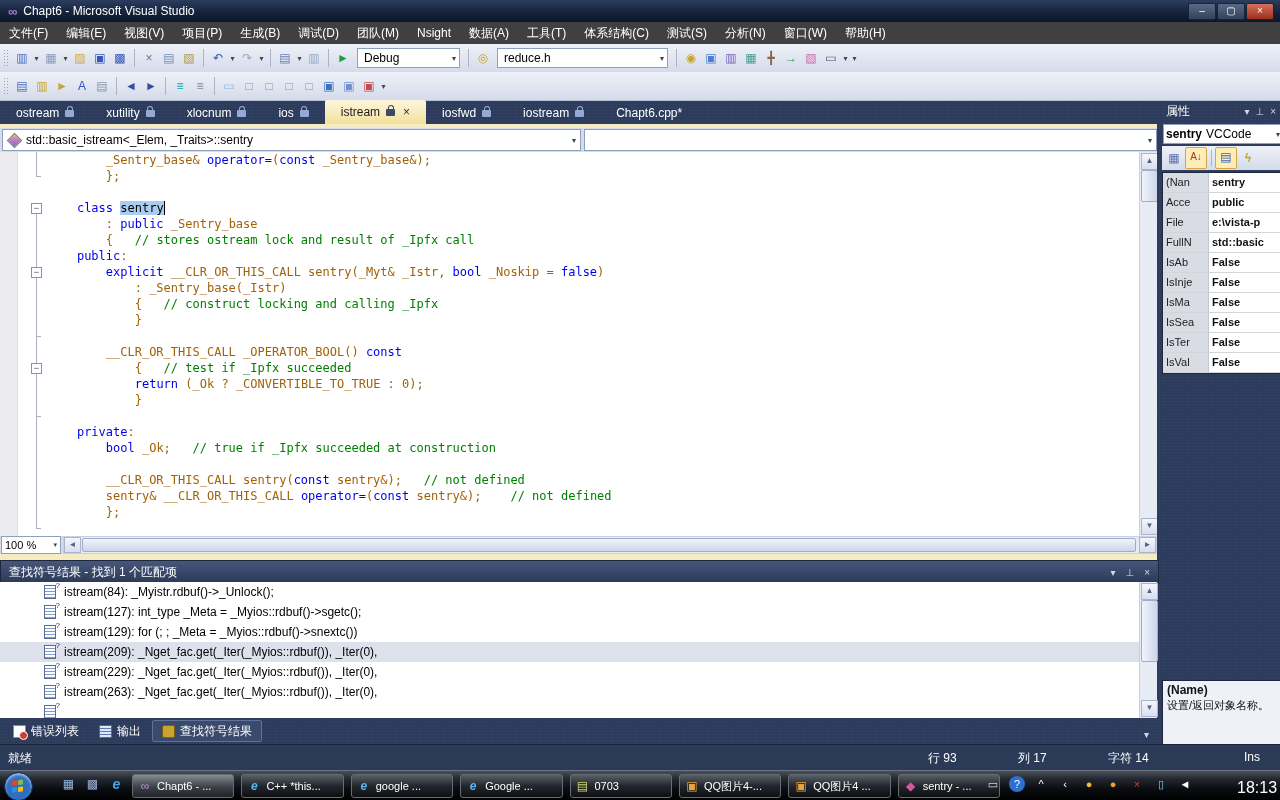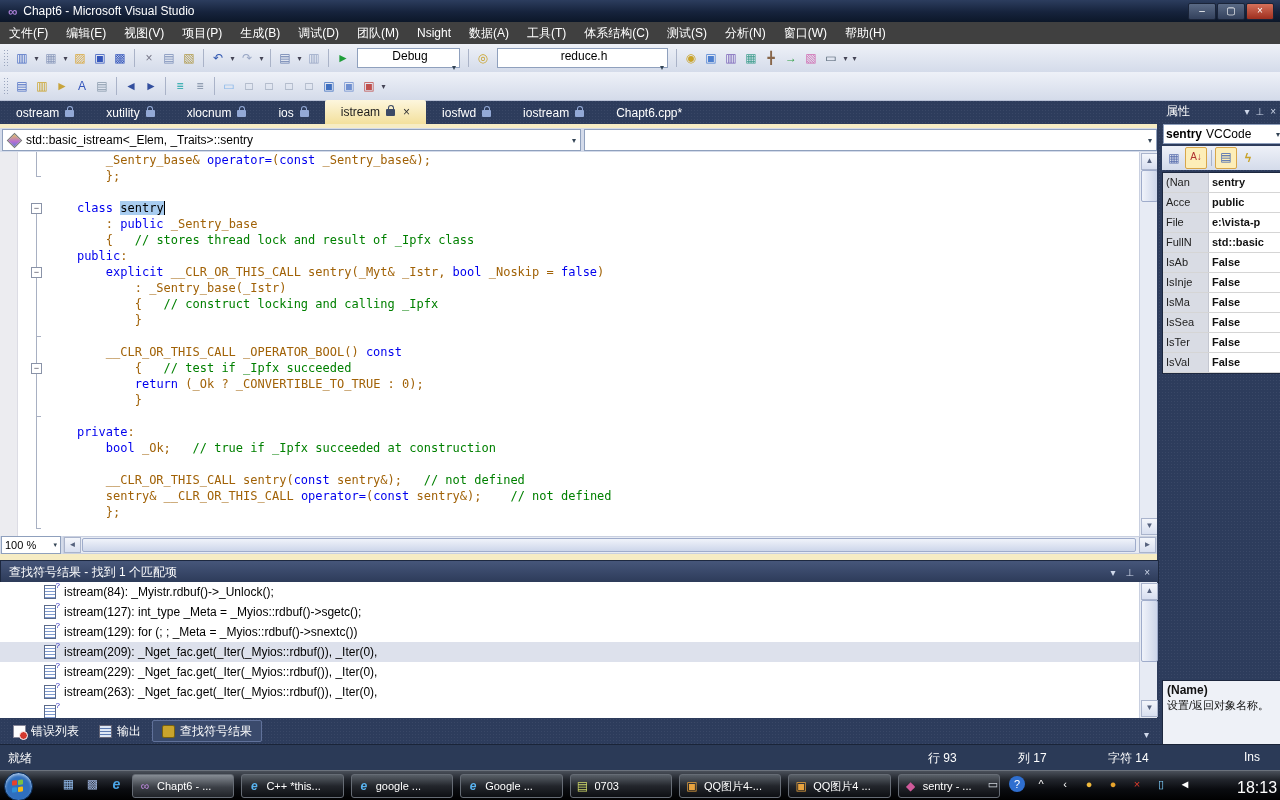--- a/index.html
+++ b/index.html
@@ -24,21 +24,21 @@
   
   .tb{position:absolute;left:0;width:1280px;height:28px;display:flex;align-items:center;
       background:linear-gradient(#eef1f8,#d4dbea);border-bottom:1px solid #b7c0d5;}
   #tb1{top:44px;} #tb2{top:72px;}
   .grip{width:5px;height:18px;margin:0 4px 0 3px;
         background-image:radial-gradient(#9aa5bd 1px,transparent 1px);background-size:3px 3px;}
   .tbicon{width:18px;height:18px;margin:0 1px;text-align:center;line-height:18px;font-size:12px;border-radius:2px;}
   .tbdd{font-size:8px;color:#445;width:9px;text-align:center;}
   .tbsep{width:1px;height:18px;background:#aab3c8;margin:0 4px;}
   .tbcombo{height:18px;background:#fff;border:1px solid #8fa0bd;display:inline-flex;align-items:center;
-           padding:0 3px 0 6px;margin:0 4px;font-size:12px;flex-direction:column;}
+           padding:0 3px 0 6px;margin:0 4px;font-size:12px;}
   .tbcombo .dda{margin-left:auto;font-size:8px;color:#345;padding-left:6px;}
   
   .main{position:absolute;left:0;top:100px;width:1280px;height:644px;}
   .docwell{position:absolute;left:0;top:0;width:1157px;height:644px;}
   
   .tabstrip{position:absolute;left:0;top:0;width:1157px;height:24px;display:flex;align-items:flex-end;background:transparent;}
   .tab{height:22px;line-height:22px;padding:0 16px;color:#fff;display:flex;align-items:center;font-size:12px;}
   .tab.active{background:linear-gradient(#fdf6dd,#f3e09c);color:#1c1c1c;border-radius:2px 2px 0 0;height:24px;}
   .lock{display:inline-block;width:9px;height:7px;background:#93a9d6;border-radius:1px;margin-left:6px;position:relative;}
   .lock::before{content:"";position:absolute;left:1.5px;top:-4px;width:4px;height:4px;border:1.5px solid #93a9d6;border-bottom:none;border-radius:3px 3px 0 0;}
@@ -318,21 +318,21 @@
             <div class="fbox" style="top: 211px;">−</div>
             <div class="fline" style="top: 222px; height: 42px;"></div>
             <div class="ftick" style="top: 264px;"></div>
           </div>
         <div class="code" id="code">
             <div class="cl"><span class="sp">        _Sentry_base&amp; </span><span class="sk">operator=</span><span class="sp">(</span><span class="sk">const</span><span class="sp"> _Sentry_base&amp;);</span></div>
             <div class="cl"><span class="sp">        };</span></div>
             <div class="cl"></div>
             <div class="cl"><span class="sp">    </span><span class="sk">class</span><span class="sp"> </span><span class="ss">sentry</span></div>
             <div class="cl"><span class="sp">        : </span><span class="sk">public</span><span class="sp"> _Sentry_base</span></div>
-            <div class="cl"><span class="sp">        {   </span><span class="sc">// stores thread lock and result of _Ipfx class</span></div>
+            <div class="cl"><span class="sp">        {   </span><span class="sc">// stores ostream lock and result of _Ipfx call</span></div>
             <div class="cl"><span class="sp">    </span><span class="sk">public</span><span class="sp">:</span></div>
             <div class="cl"><span class="sp">        </span><span class="sk">explicit</span><span class="sp"> __CLR_OR_THIS_CALL sentry(_Myt&amp; _Istr, </span><span class="sk">bool</span><span class="sp"> _Noskip = </span><span class="sk">false</span><span class="sp">)</span></div>
             <div class="cl"><span class="sp">            : _Sentry_base(_Istr)</span></div>
             <div class="cl"><span class="sp">            {   </span><span class="sc">// construct locking and calling _Ipfx</span></div>
             <div class="cl"><span class="sp">            }</span></div>
             <div class="cl"></div>
             <div class="cl"><span class="sp">        __CLR_OR_THIS_CALL _OPERATOR_BOOL() </span><span class="sk">const</span></div>
             <div class="cl"><span class="sp">            {   </span><span class="sc">// test if _Ipfx succeeded</span></div>
             <div class="cl"><span class="sp">            </span><span class="sk">return</span><span class="sp"> (_Ok ? _CONVERTIBLE_TO_TRUE : 0);</span></div>
             <div class="cl"><span class="sp">            }</span></div>

